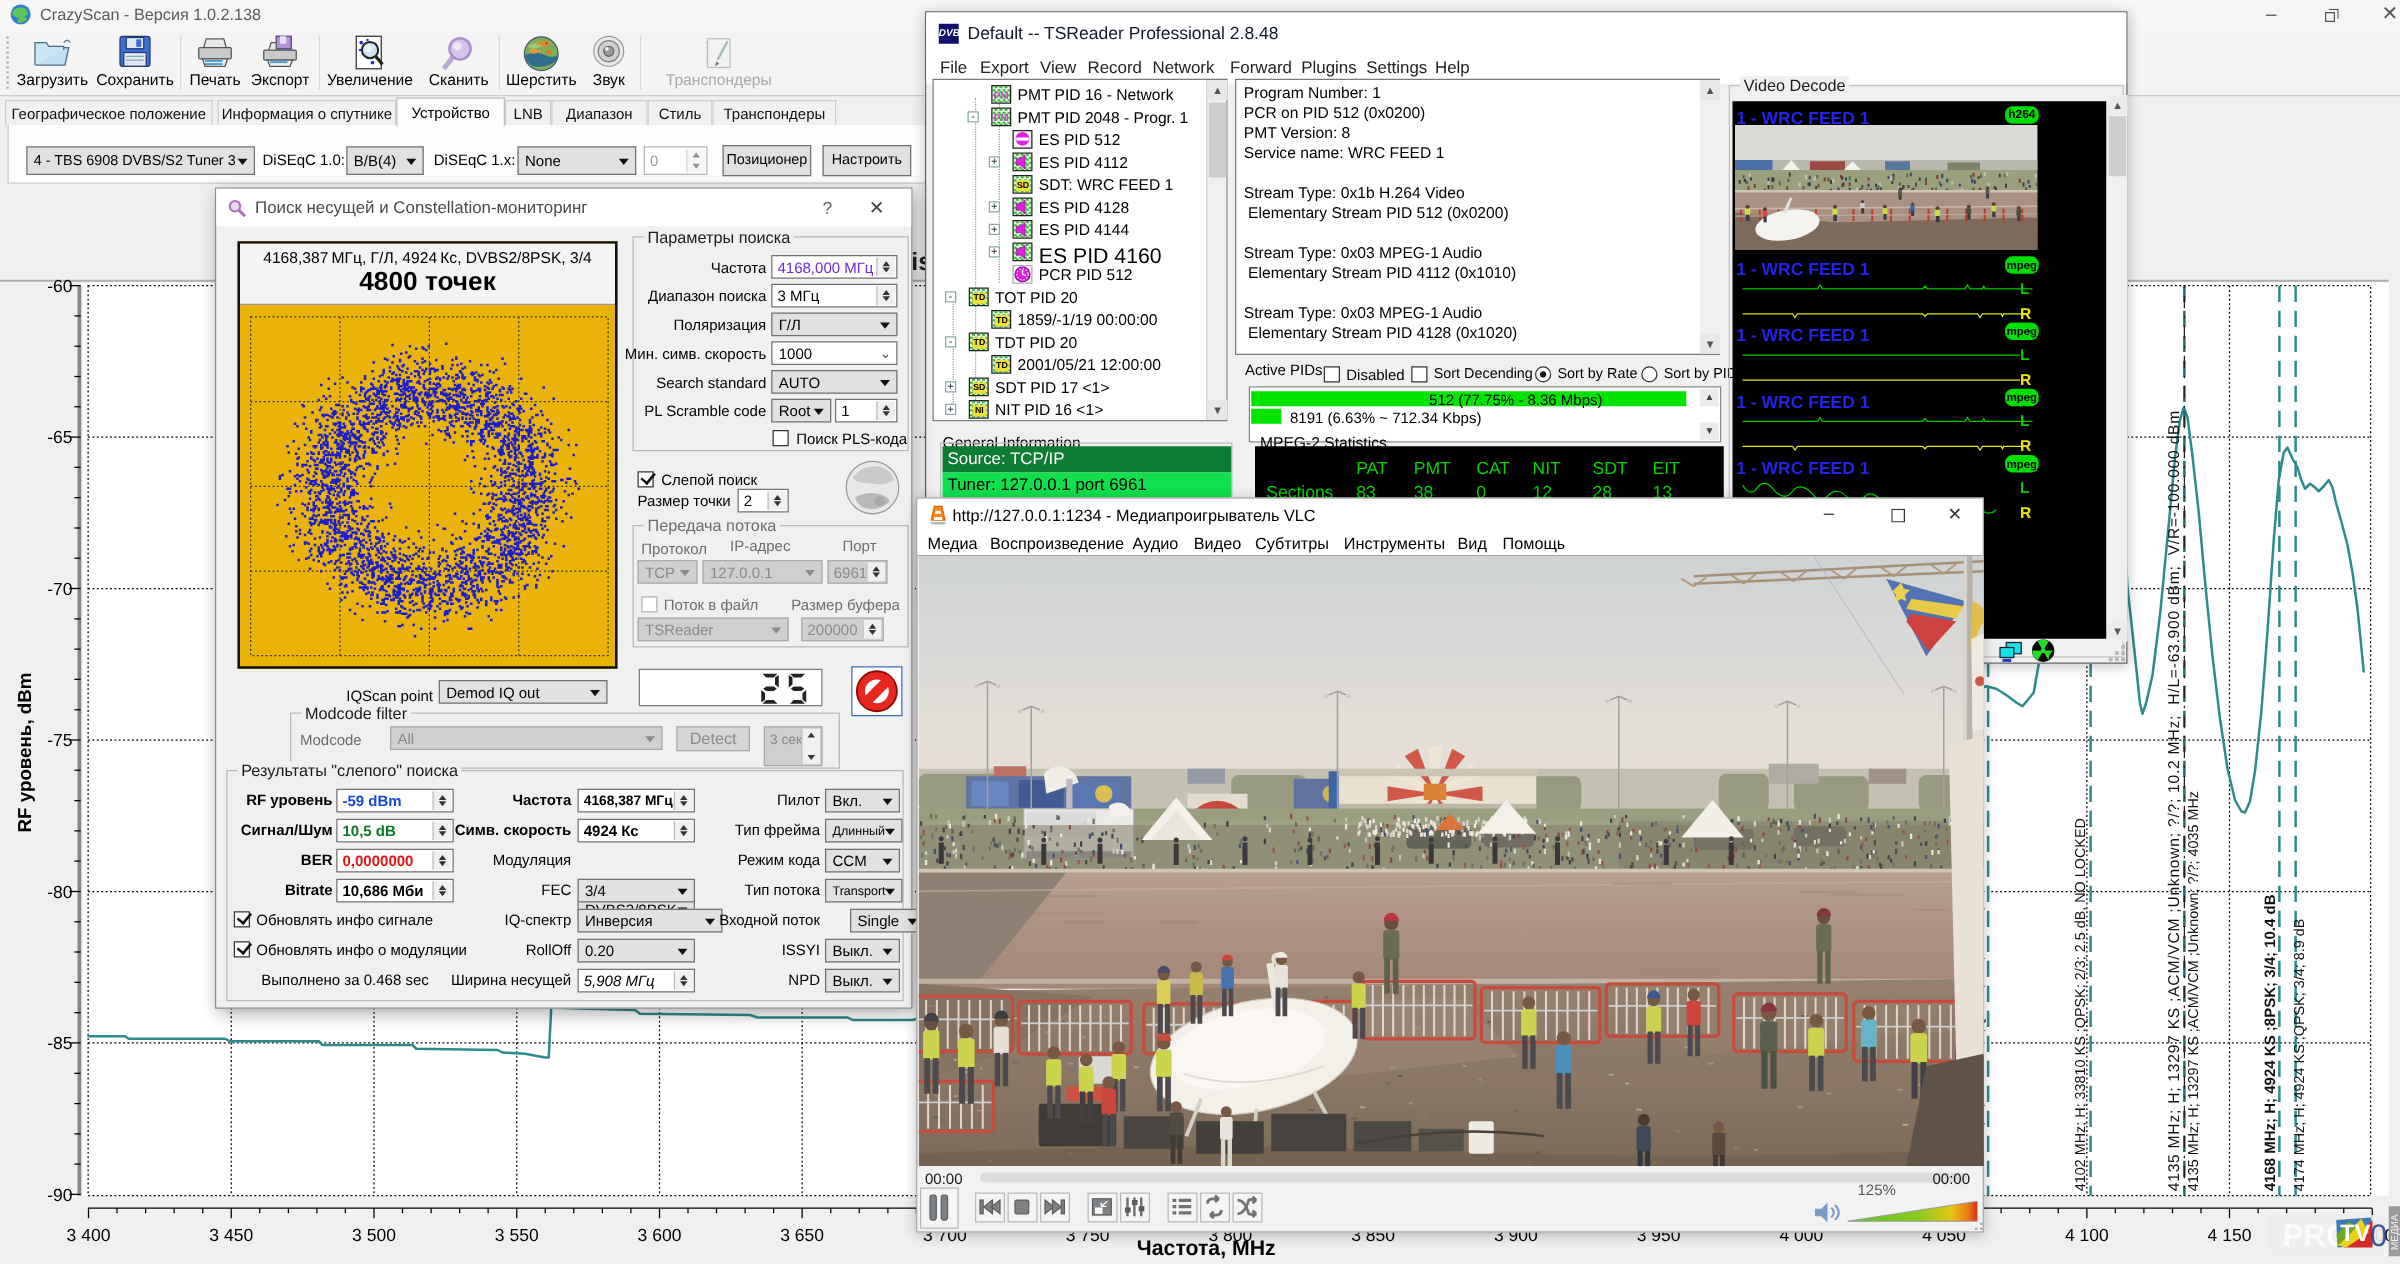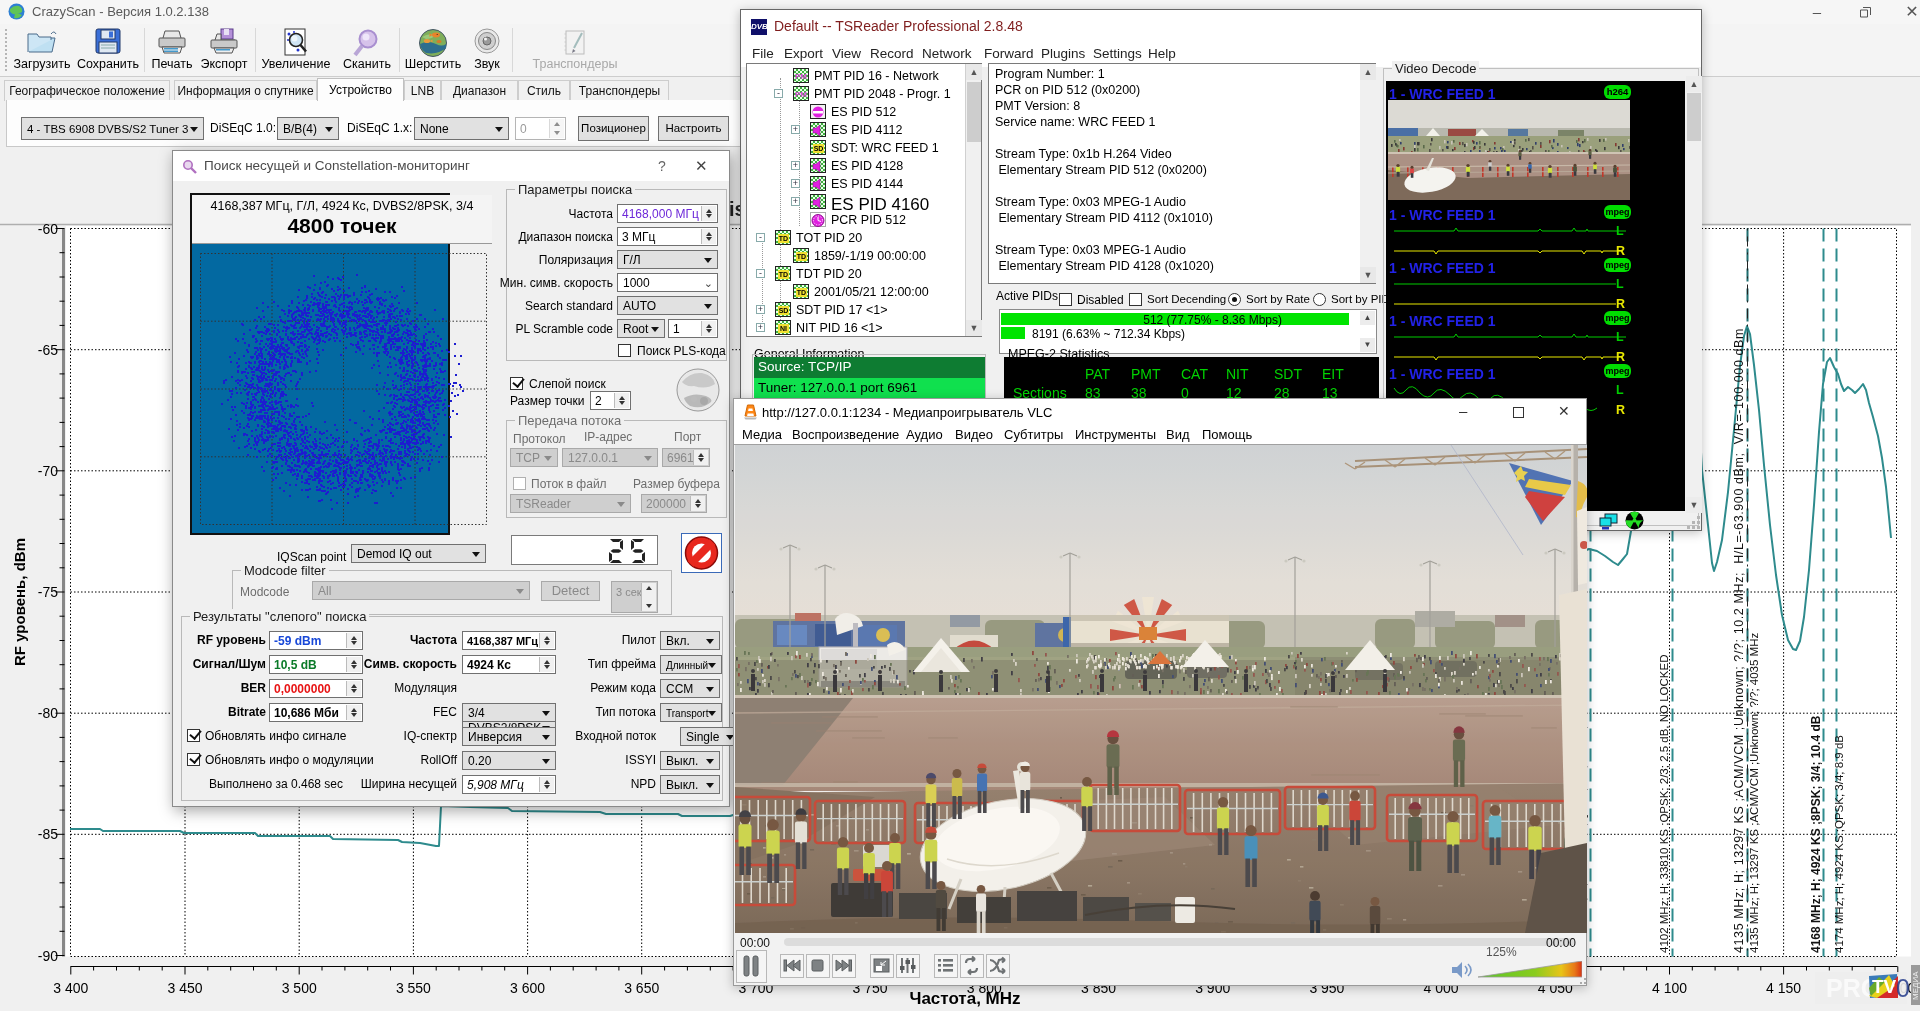--- a/index.html
+++ b/index.html
@@ -379,21 +379,21 @@
 <text x="3" y="19" font-size="19" font-weight="bold" fill="#fff">TV</text>
 </g>
 <text x="1896" y="850.0" font-size="25" fill="#223a8a" opacity="0.85">00</text>
     </g>
 <rect x="1911" y="818.0" width="9" height="40" fill="#9a9a9a"></rect>
     <text transform="rotate(-90 1918 853.0)" x="1918" y="853.0" font-size="8" fill="#f0f0f0">МЕДИА</text>
 </svg>
 <div class="win" style="left:740px;top:9px;width:962px;height:522px;background:#f0f0f0;border-color:#666;">
 <div class="abs" style="left:0;top:0;width:960px;height:33px;background:#ffffff;">
 <div class="abs" style="left:10px;top:9px;width:16px;height:16px;background:#10106a;color:#fff;font-size:8px;font-weight:bold;text-align:center;line-height:16px;font-style:italic;">DVB</div>
-<span class="abs" style="left:33px;top:8px;font-size:14px;color:#7f1d1d;">Default -- TSReader Professional 2.8.48</span>
+<span class="abs" style="left:33px;top:8px;font-size:14px;color:#0f172a;">Default -- TSReader Professional 2.8.48</span>
     </div>
 <div class="abs" style="left:0;top:33px;width:960px;height:24px;background:#fff;font-size:13.5px;color:#222;">
 <span class="abs" style="left:11px;top:3px;">File</span>
 <span class="abs" style="left:43px;top:3px;">Export</span>
 <span class="abs" style="left:91px;top:3px;">View</span>
 <span class="abs" style="left:129px;top:3px;">Record</span>
 <span class="abs" style="left:181px;top:3px;">Network</span>
 <span class="abs" style="left:243px;top:3px;">Forward</span>
 <span class="abs" style="left:300px;top:3px;">Plugins</span>
 <span class="abs" style="left:352px;top:3px;">Settings</span>
@@ -822,21 +822,21 @@
 <div class="win" style="left:172px;top:150px;width:558px;height:657px;border-color:#8a8a8a;box-shadow:2px 4px 14px rgba(0,0,0,0.35);">
 <div class="abs" style="left:0;top:0;width:556px;height:30px;background:#fff;">
 <svg class="abs" style="left:9px;top:8px;" width="16" height="15">
         <circle cx="6" cy="6" r="4.2" fill="#e8d8ee" stroke="#b070c0" stroke-width="1.6"></circle>
         <line x1="9" y1="9" x2="14" y2="14" stroke="#b070c0" stroke-width="2.4"></line>
       </svg>
 <span class="abs" style="left:31px;top:7px;font-size:13.5px;color:#4a4a4a;">Поиск несущей и Constellation-мониторинг</span>
 <span class="abs" style="left:485px;top:7px;font-size:14px;color:#666;">?</span>
 <span class="abs" style="left:522px;top:6px;font-size:15px;color:#444;">✕</span>
     </div>
-<div class="abs" style="left:17px;top:42px;width:260px;height:342px;background:#0369a1;border:2px solid #111;">
+<div class="abs" style="left:17px;top:42px;width:304px;height:342px;background:#eab308;border:2px solid #111;">
 <div class="abs" style="left:0;top:0;width:300px;height:49px;background:#f4f4f4;border-bottom:1px solid #999;text-align:center;">
 <div style="font-size:12.5px;margin-top:4px;">4168,387 МГц, Г/Л, 4924 Кс, DVBS2/8PSK, 3/4</div>
 <div style="font-size:21px;font-weight:bold;margin-top:1px;">4800 точек</div>
       </div>
 <svg class="abs" style="left:0;top:50px;" width="300" height="288" viewBox="0 0 300 288">
 <g fill="none" stroke="#333" stroke-width="1" stroke-dasharray="1.5,2">
 <rect x="8.5" y="8.5" width="286" height="271"></rect>
 <line x1="80.0" y1="8.5" x2="80.0" y2="279.5"></line>
 <line x1="8.5" y1="76.2" x2="294.5" y2="76.2"></line>
 <line x1="151.5" y1="8.5" x2="151.5" y2="279.5"></line>
@@ -969,21 +969,21 @@
       <span style="position:absolute;right:0;white-space:nowrap;">Модуляция</span>
     </span>
 <div class="combo" style="position:absolute;left:289px;top:528px;width:94px;height:19px;line-height:17px;font-size:12px;margin-top:39px;">DVBS2/8PSK<span class="arr"></span></div>
 <span class="lbl" style="left:284px;top:554px;width:0;direction:rtl;color:#000;font-size:12px;">
       <span style="position:absolute;right:0;white-space:nowrap;">FEC</span>
     </span>
 <div class="combo" style="position:absolute;left:289px;top:552px;width:94px;height:19px;line-height:17px;font-size:12px;">3/4<span class="arr"></span></div>
 <span class="lbl" style="left:284px;top:578px;width:0;direction:rtl;color:#000;font-size:12px;">
       <span style="position:absolute;right:0;white-space:nowrap;">IQ-спектр</span>
     </span>
-<div class="combo" style="position:absolute;left:289px;top:576px;width:94px;height:19px;line-height:17px;font-size:12px;">Инверсия<span class="arr"></span></div>
+<div class="combo" style="position:absolute;left:289px;top:576px;width:116px;height:19px;line-height:17px;font-size:12px;">Инверсия<span class="arr"></span></div>
 <span class="lbl" style="left:284px;top:602px;width:0;direction:rtl;color:#000;font-size:12px;">
       <span style="position:absolute;right:0;white-space:nowrap;">RollOff</span>
     </span>
 <div class="combo" style="position:absolute;left:289px;top:600px;width:94px;height:19px;line-height:17px;font-size:12px;">0.20<span class="arr"></span></div>
 <span class="lbl" style="left:284px;top:626px;width:0;direction:rtl;color:#000;font-size:12px;text-decoration:underline;">
       <span style="position:absolute;right:0;white-space:nowrap;">Ширина несущей</span>
     </span>
 <div class="edit" style="position:absolute;left:289px;top:624px;width:94px;height:19px;line-height:17px;color:#000;font-size:12px;font-style:italic;">5,908 МГц<span class="spin"></span></div>
 <span class="lbl" style="left:483px;top:482px;width:0;direction:rtl;color:#000;font-size:12px;">
       <span style="position:absolute;right:0;white-space:nowrap;">Пилот</span>

